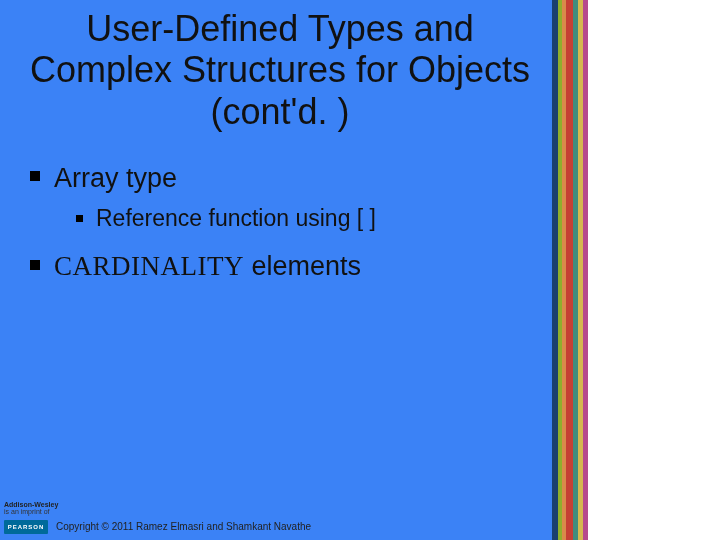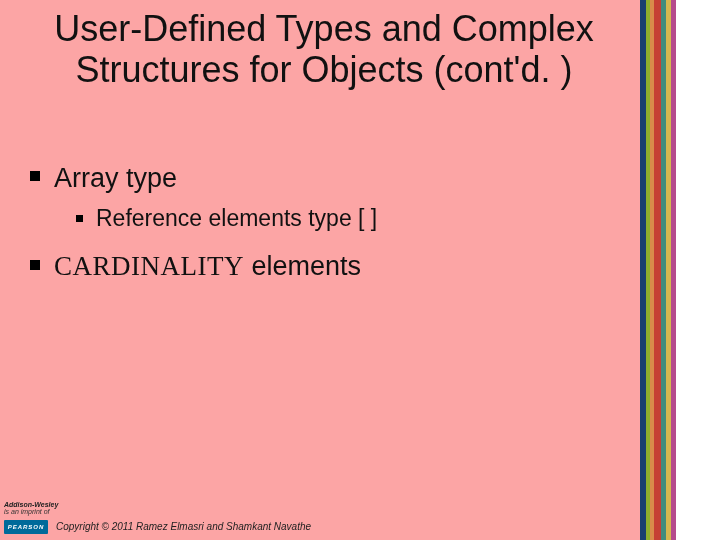--- a/index.html
+++ b/index.html
@@ -3,24 +3,24 @@
 <meta charset="utf-8">
 <style>
   * { margin: 0; padding: 0; box-sizing: border-box; }
   html, body { width: 720px; height: 540px; overflow: hidden; }
   body {
     font-family: Arial, Helvetica, sans-serif;
     background: #fff;
     position: relative;
   }
   .slide {
-    width: 676px;
+    width: 588px;
     height: 540px;
     position: relative;
-    background: #fca5a5;
+    background: #3b82f6;
   }
   .stripe-bar {
     position: absolute;
     top: 0;
     right: 0;
     width: 36px;
     height: 540px;
     display: flex;
     flex-direction: row;
   }
@@ -93,21 +93,20 @@
   .mono {
     font-family: Liberation Serif, serif;
     letter-spacing: 0.5px;
   }
   .footer {
     position: absolute;
     left: 0;
     bottom: 0;
     width: 100%;
     height: 40px;
-    font-style: italic;
   }
   .imprint {
     position: absolute;
     left: 4px;
     bottom: 24px;
     font-size: 7px;
     color: #333;
     line-height: 1.1;
   }
   .imprint .brand { font-weight: bold; color: #222; }
@@ -150,21 +149,21 @@
   </div>
 
   <h1 class="title">User-Defined Types and Complex Structures for Objects (cont'd. )</h1>
 
   <div class="body">
     <ul class="level1">
       <li>
         <span>Array type</span>
         <ul class="level2">
           <li>
-            <span>Reference elements type [ ]</span>
+            <span>Reference function using [ ]</span>
           </li>
         </ul>
       </li>
       <li>
         <span class="mono">CARDINALITY</span><span> elements</span>
       </li>
     </ul>
   </div>
 
   <div class="footer">

